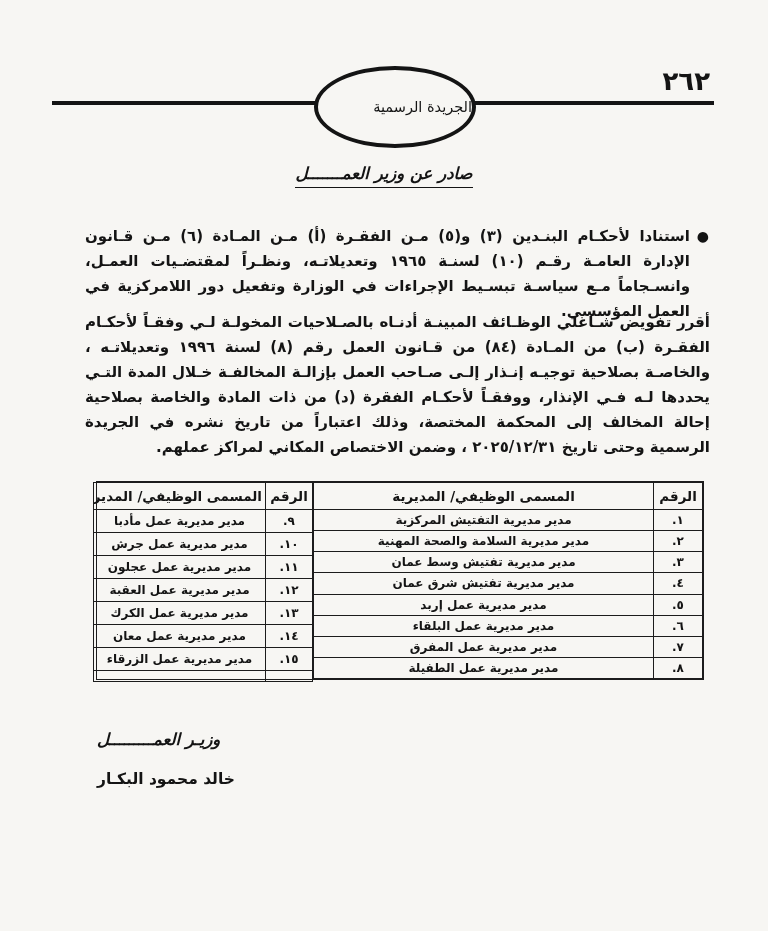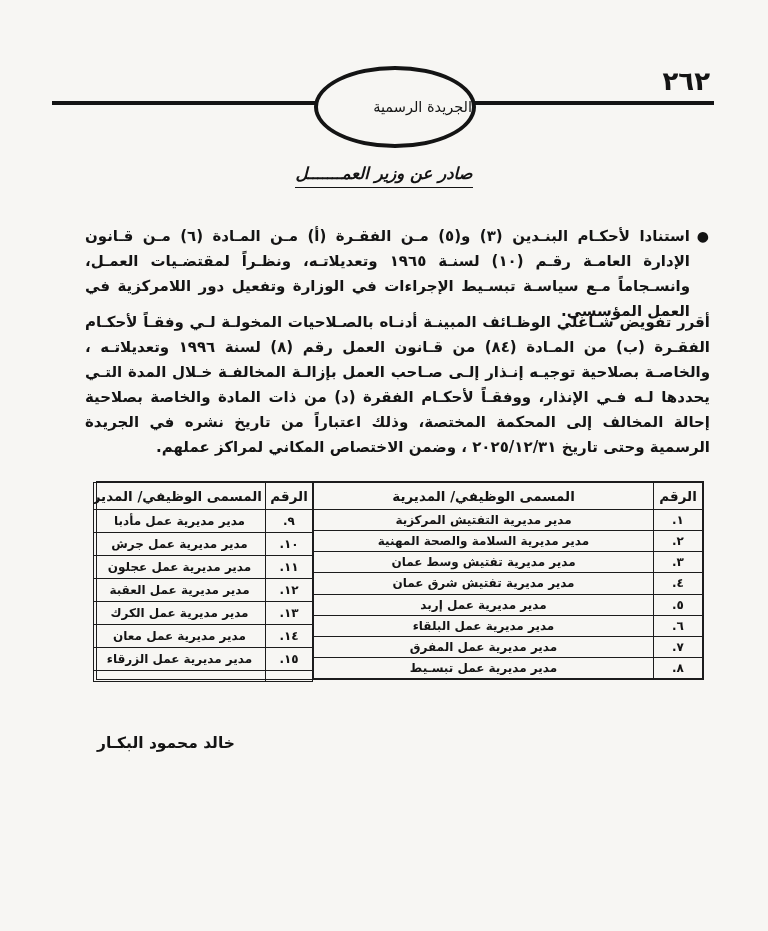--- a/index.html
+++ b/index.html
@@ -147,21 +147,21 @@
     <td class="c-name">مدير مديرية عمل البلقاء</td>
   </tr>
 
   <tr>
     <td class="c-num">٧.</td>
     <td class="c-name">مدير مديرية عمل المفرق</td>
   </tr>
 
   <tr>
     <td class="c-num">٨.</td>
-    <td class="c-name">مدير مديرية عمل تبسـيط</td>
+    <td class="c-name">مدير مديرية عمل الطفيلة</td>
   </tr>
 </tbody>
   </table>
   <table class="tbl tbl-left">
     <colgroup>
         <col class="w-num-l">
         <col class="w-name-l">
       </colgroup>
     <thead>
       <tr>
@@ -208,14 +208,15 @@
     <tbody>
       <tr class="filler">
         <td></td>
         <td></td>
       </tr>
     </tbody>
   </table>
 </div>
 
 <div class="signature">
+  <div class="doc-subtitle" style="border-bottom:none;padding-bottom:0;">وزيـر العمـــــــــل</div>
   <div class="sig-name">خالد محمود البكـار</div>
 </div>
 
 </body></html>

